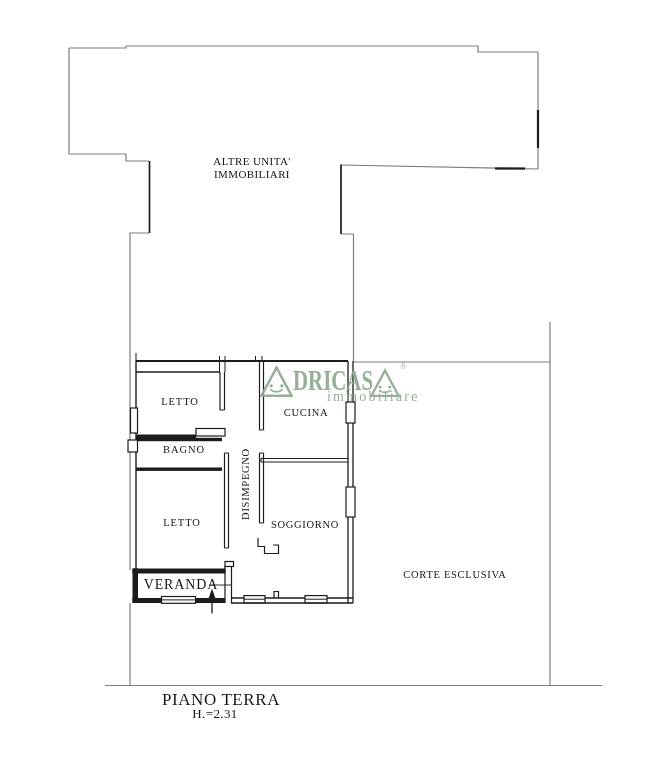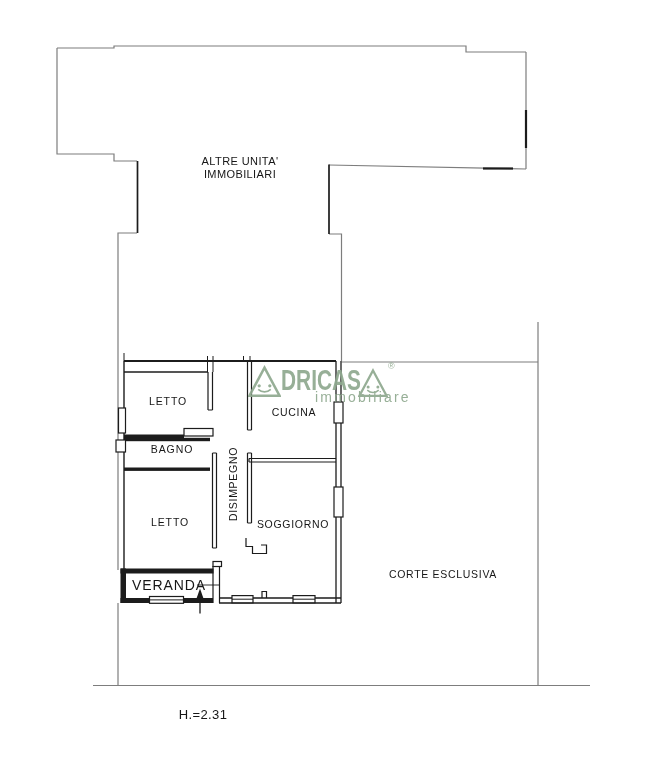--- a/index.html
+++ b/index.html
@@ -4,21 +4,21 @@
 <style>
   :root{
     --line-grey:#7d7d7d;
     --wall-black:#1c1c1c;
     --logo-green:#8fa98f;
     --text-black:#161616;
   }
   html,body{margin:0;padding:0;background:#fff;}
   .canvas{
     position:relative;width:590px;height:767px;background:#fff;overflow:hidden;
-    font-family:Liberation Sans, sans-serif;color:var(--text-black);
+    font-family:Liberation Serif, serif;color:var(--text-black);margin-left:12px;
   }
   svg.linework{position:absolute;left:0;top:0;}
   .g{stroke:var(--line-grey);fill:none;stroke-width:1.2;}
   .b{stroke:var(--wall-black);fill:none;}
   .bf{fill:var(--wall-black);stroke:none;}
   .wf{fill:#ffffff;stroke:var(--wall-black);stroke-width:1.2;}
   .lbl{
     position:absolute;transform:translate(-50%,-50%);
     white-space:nowrap;color:var(--text-black);
     font-size:10.5px;letter-spacing:0.9px;
@@ -133,20 +133,21 @@
   </div>
   <div class="lbl" style="left:168px;top:401px;">LETTO</div>
   <div class="lbl" style="left:294px;top:412px;letter-spacing:0.7px;">CUCINA</div>
   <div class="lbl" style="left:172px;top:449px;">BAGNO</div>
   <div class="lbl lbl-rot" style="left:233px;top:484px;letter-spacing:0.7px;">DISIMPEGNO</div>
   <div class="lbl" style="left:170px;top:522px;">LETTO</div>
   <div class="lbl" style="left:293px;top:524px;letter-spacing:0.7px;">SOGGIORNO</div>
   <div class="lbl" style="left:169px;top:585px;font-size:14px;">VERANDA</div>
   <div class="lbl" style="left:443px;top:574px;letter-spacing:0.7px;">CORTE ESCLUSIVA</div>
 
+  <div class="lbl lbl-title" style="left:209px;top:700px;">PIANO TERRA</div>
   <div class="lbl lbl-h" style="left:203px;top:714px;">H.=2.31</div>
 
   <div class="logo">
     <svg class="tri" style="left:0;top:4px;" width="33" height="33" viewBox="0 0 34 32">
       <path class="tri-stroke" stroke-width="2.6" d="M17,1.8 L32.5,30.6 H1.5 Z"></path>
       <circle class="tri-fill" cx="11.5" cy="20.5" r="1.7"></circle>
       <circle class="tri-fill" cx="22.5" cy="20.5" r="1.7"></circle>
       <path class="tri-stroke" stroke-width="1.7" d="M10.5,24 Q17,29.5 23.5,24"></path>
     </svg>
     <span class="letters">DRICAS</span>

